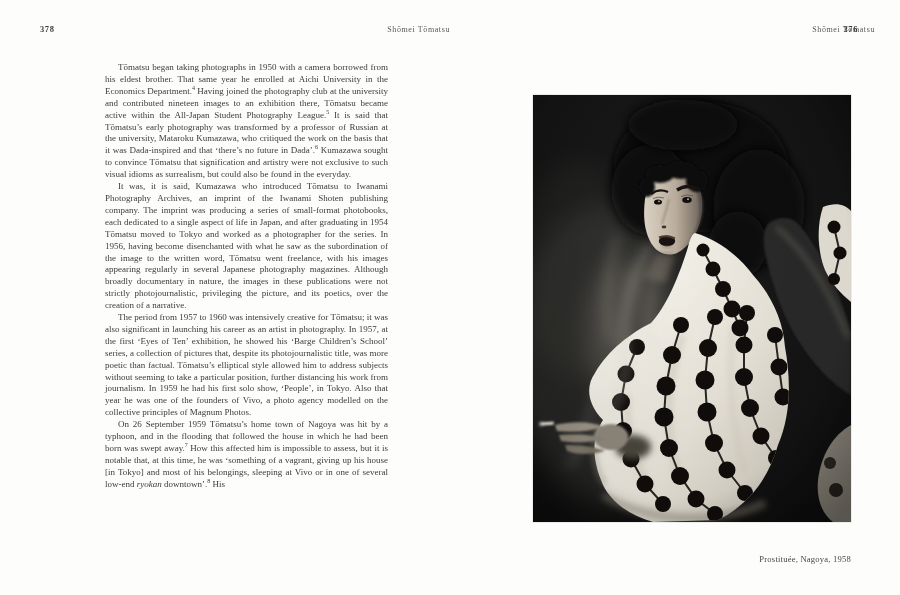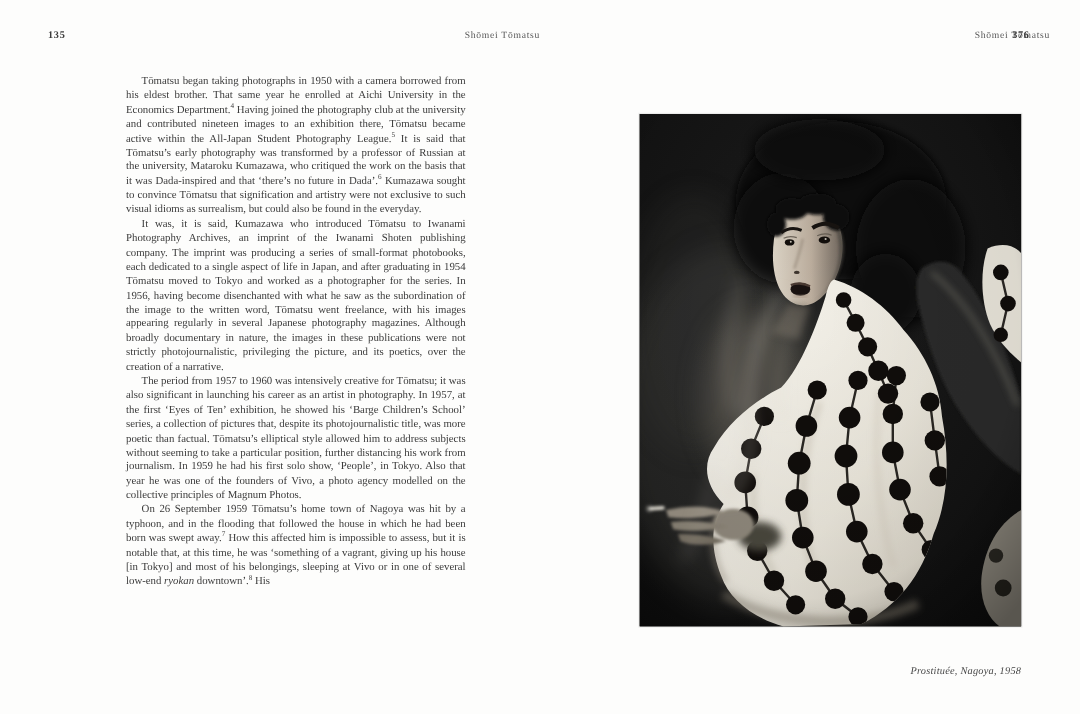--- a/index.html
+++ b/index.html
@@ -31,30 +31,30 @@
   .article sup{font-size:6px;line-height:0;vertical-align:super;}
   .it{font-style:italic;}
   .photo{
     position:absolute;left:533px;top:95px;width:318px;height:427px;
     box-shadow:0 0 0 1px rgba(0,0,0,0.07);
     background:#141414;
   }
   .photo svg{display:block;width:318px;height:427px;}
   .caption{
     position:absolute;left:533px;top:554px;width:318px;
-    text-align:right;font-style:italic;font-size:8.6px;color:#484848;
+    text-align:right;font-size:8.6px;color:#484848;
     letter-spacing:.2px;
   }
 </style>
 </head>
 <body>
 
 <div class="spread">
 
-  <div class="pagenum" id="pn-left">135</div>
+  <div class="pagenum" id="pn-left">378</div>
   <div class="runhead" id="rh-left">Shōmei Tōmatsu</div>
   <div class="runhead" id="rh-right">Shōmei Tōmatsu</div>
   <div class="pagenum" id="pn-right">376</div>
 
   <div class="article">
       <p><span>Tōmatsu began taking photographs in 1950 with a camera borrowed from his eldest brother. That same year he enrolled at Aichi University in the Economics Department.</span><sup>4</sup><span> Having joined the photography club at the university and contributed nineteen images to an exhibition there, Tōmatsu became active within the All-Japan Student Photography League.</span><sup>5</sup><span> It is said that Tōmatsu’s early photography was transformed by a professor of Russian at the university, Mataroku Kumazawa, who critiqued the work on the basis that it was Dada-inspired and that ‘there’s no future in Dada’.</span><sup>6</sup><span> Kumazawa sought to convince Tōmatsu that signification and artistry were not exclusive to such visual idioms as surrealism, but could also be found in the everyday.</span></p>
       <p><span>It was, it is said, Kumazawa who introduced Tōmatsu to Iwanami Photography Archives, an imprint of the Iwanami Shoten publishing company. The imprint was producing a series of small-format photobooks, each dedicated to a single aspect of life in Japan, and after graduating in 1954 Tōmatsu moved to Tokyo and worked as a photographer for the series. In 1956, having become disenchanted with what he saw as the subordination of the image to the written word, Tōmatsu went freelance, with his images appearing regularly in several Japanese photography magazines. Although broadly documentary in nature, the images in these publications were not strictly photojournalistic, privileging the picture, and its poetics, over the creation of a narrative.</span></p>
       <p><span>The period from 1957 to 1960 was intensively creative for Tōmatsu; it was also significant in launching his career as an artist in photography. In 1957, at the first ‘Eyes of Ten’ exhibition, he showed his ‘Barge Children’s School’ series, a collection of pictures that, despite its photojournalistic title, was more poetic than factual. Tōmatsu’s elliptical style allowed him to address subjects without seeming to take a particular position, further distancing his work from journalism. In 1959 he had his first solo show, ‘People’, in Tokyo. Also that year he was one of the founders of Vivo, a photo agency modelled on the collective principles of Magnum Photos.</span></p>
       <p><span>On 26 September 1959 Tōmatsu’s home town of Nagoya was hit by a typhoon, and in the flooding that followed the house in which he had been born was swept away.</span><sup>7</sup><span> How this affected him is impossible to assess, but it is notable that, at this time, he was ‘something of a vagrant, giving up his house [in Tokyo] and most of his belongings, sleeping at Vivo or in one of several low-end </span><span class="it">ryokan</span><span> downtown’.</span><sup>8</sup><span> His</span></p>
     </div>

